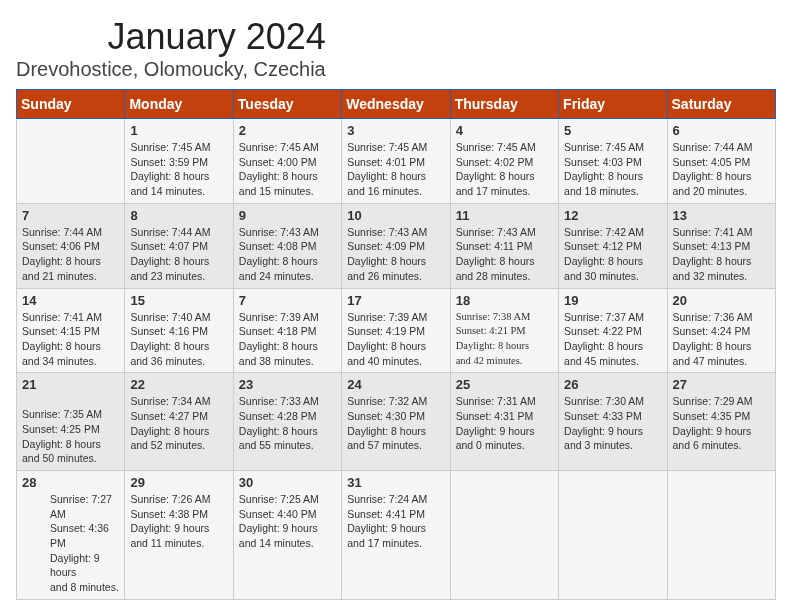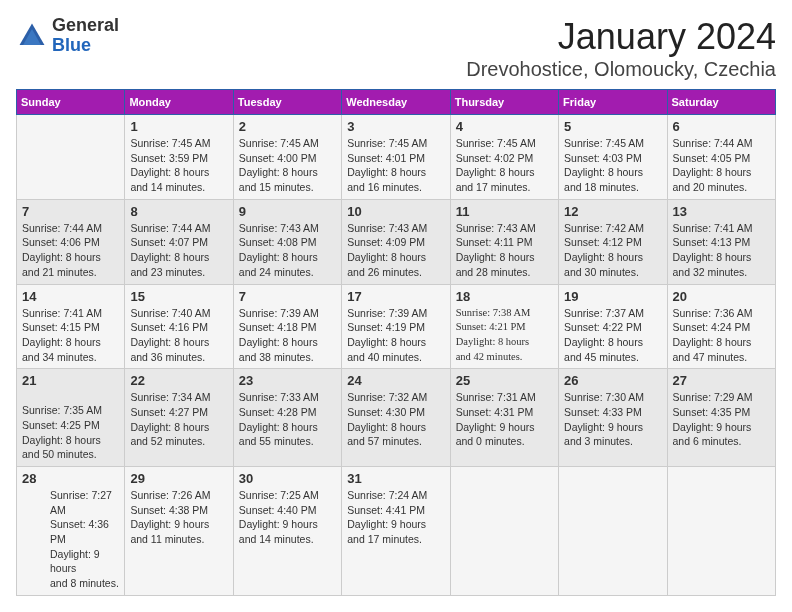--- a/index.html
+++ b/index.html
@@ -51,23 +51,23 @@
     .cal-subtitle {
       font-size: 20px;
       color: #444;
     }
     table {
       width: 100%;
       border-collapse: collapse;
       table-layout: fixed;
     }
     thead tr th {
-      background-color: #a21caf;
+      background-color: #c2410c;
       color: #fff;
-      font-size: 11px;
+      font-size: 14px;
       font-weight: bold;
       padding: 6px 4px;
       text-align: left;
       border: 1px solid #2c5fa8;
     }
     tbody tr td {
       border: 1px solid #ccc;
       vertical-align: top;
       padding: 4px 5px;
       min-height: 80px;
@@ -90,30 +90,20 @@
     .day-detail {
       font-size: 10.5px;
       line-height: 1.4;
       color: #333;
     }
   </style>
 </head>
 <body>
 
 <div class="header-area">
-  <div class="logo">
-    <svg class="logo-icon" viewBox="0 0 36 36">
-      <polygon points="18,4 32,28 4,28" fill="#2c5fa8"></polygon>
-      <polygon points="18,10 28,28 8,28" fill="#4a90d9" opacity="0.5"></polygon>
-    </svg>
-    <div class="logo-text">
-      <span class="logo-general">General</span>
-      <span class="logo-blue">Blue</span>
-    </div>
-  </div>
   <div class="title-block">
     <div class="cal-title">January 2024</div>
     <div class="cal-subtitle">Drevohostice, Olomoucky, Czechia</div>
   </div>
 </div>
 
 <table>
   <thead>
     <tr>
     <th>Sunday</th>

